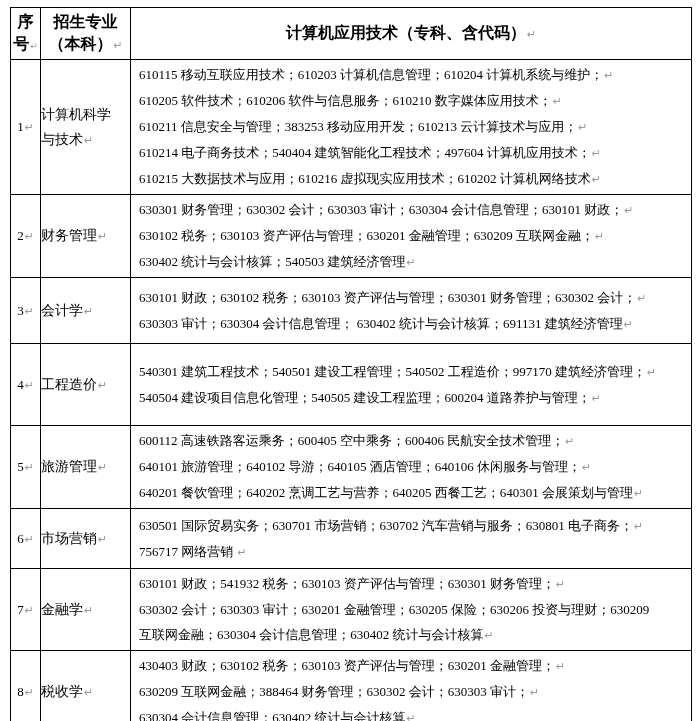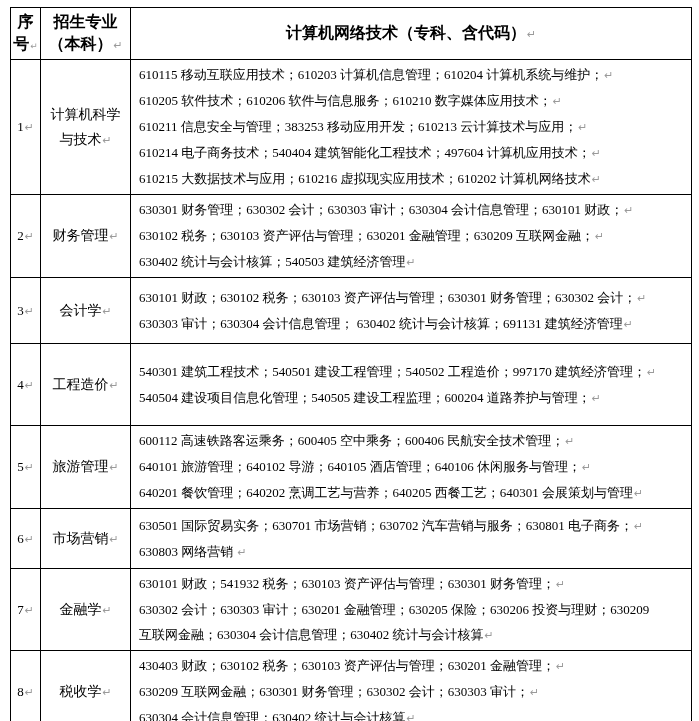--- a/index.html
+++ b/index.html
@@ -41,21 +41,20 @@
     font-weight: bold;
     font-size: 16px;
     text-align: center;
     line-height: 22px;
   }
   td.cell-no {
     text-align: center;
     font-size: 13px;
   }
   td.cell-major {
-    text-align: center;
     font-size: 14px;
     line-height: 24px;
   }
   td.cell-content {
     text-align: left;
     font-size: 13px;
     padding: 2px 6px 2px 8px;
   }
   .cline, .mline {
     line-height: 25px;
@@ -85,21 +84,21 @@
       <tr>
         <th>
           <div><span class="t">序</span></div>
           <div><span class="t">号</span><span class="mark hmark-small">↵</span></div>
         </th>
         <th>
           <div><span class="t">招生专业</span></div>
           <div><span class="t">（本科）</span><span class="mark">↵</span></div>
         </th>
         <th>
-          <span class="t">计算机网络技术（专科、含代码）</span><span class="mark">↵</span>
+          <span class="t">计算机应用技术（专科、含代码）</span><span class="mark">↵</span>
         </th>
       </tr>
     </thead>
     <tbody id="tbody">
   <tr>
     <td class="cell-no">
       <span class="num t">1</span><span class="mark">↵</span>
     </td>
     <td class="cell-major major">
             <div class="mline"><span class="t">计算机科学</span></div>
@@ -170,21 +169,21 @@
 
   <tr>
     <td class="cell-no">
       <span class="num t">6</span><span class="mark">↵</span>
     </td>
     <td class="cell-major major">
             <div class="mline"><span class="t">市场营销</span><span class="mark">↵</span></div>
           </td>
     <td class="cell-content content">
             <div class="cline"><span class="t">630501 国际贸易实务；630701 市场营销；630702 汽车营销与服务；630801 电子商务；</span><span class="mark">↵</span></div>
-            <div class="cline"><span class="t">630803 网络营销 </span><span class="mark">↵</span></div>
+            <div class="cline"><span class="t">756717 网络营销 </span><span class="mark">↵</span></div>
           </td>
   </tr>
 
   <tr>
     <td class="cell-no">
       <span class="num t">7</span><span class="mark">↵</span>
     </td>
     <td class="cell-major major">
             <div class="mline"><span class="t">金融学</span><span class="mark">↵</span></div>
           </td>
@@ -197,19 +196,19 @@
 
   <tr>
     <td class="cell-no">
       <span class="num t">8</span><span class="mark">↵</span>
     </td>
     <td class="cell-major major">
             <div class="mline"><span class="t">税收学</span><span class="mark">↵</span></div>
           </td>
     <td class="cell-content content">
             <div class="cline"><span class="t">430403 财政；630102 税务；630103 资产评估与管理；630201 金融管理；</span><span class="mark">↵</span></div>
-            <div class="cline"><span class="t">630209 互联网金融；630301 财务管理；630302 会计；630303 审计；</span><span class="mark">↵</span></div>
+            <div class="cline"><span class="t">630209 互联网金融；388464 财务管理；630302 会计；630303 审计；</span><span class="mark">↵</span></div>
             <div class="cline"><span class="t">630304 会计信息管理；630402 统计与会计核算</span><span class="mark">↵</span></div>
           </td>
   </tr>
 </tbody>
   </table>
 </div>
 
 </body></html>

